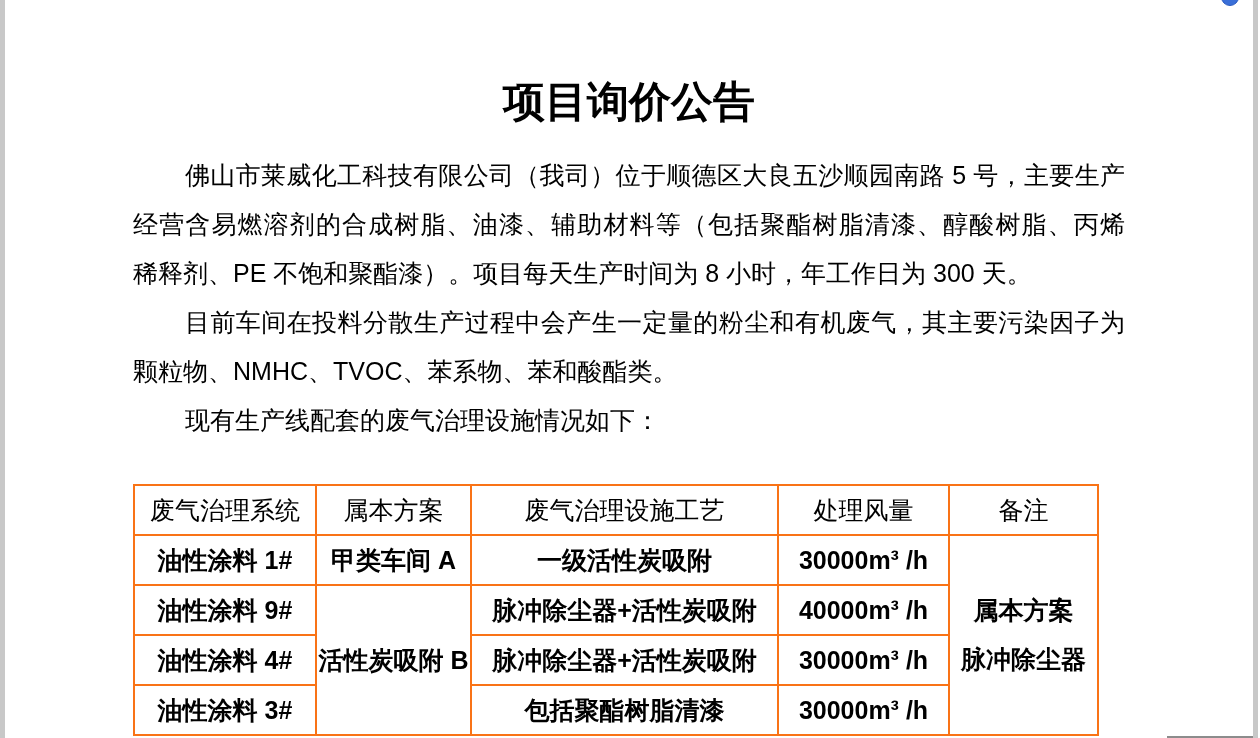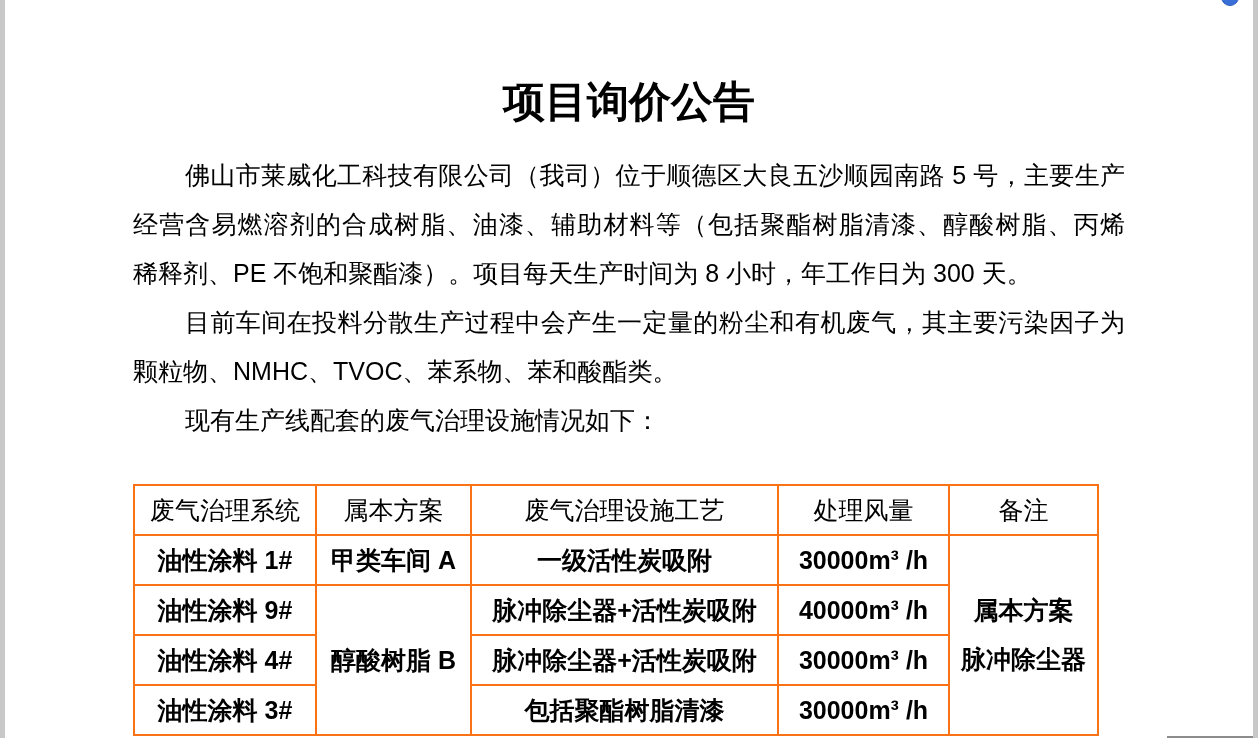--- a/index.html
+++ b/index.html
@@ -95,21 +95,21 @@
         <td>甲类车间 A</td>
         <td>一级活性炭吸附</td>
         <td>30000m³ /h</td>
         <td class="remark-cell" rowspan="4">
           <div>属本方案</div>
           <div>脉冲除尘器</div>
         </td>
       </tr>
       <tr>
         <td>油性涂料 9#</td>
-        <td rowspan="3">醇酸树脂 B</td>
+        <td rowspan="3">活性炭吸附 B</td>
         <td>脉冲除尘器+活性炭吸附</td>
         <td>40000m³ /h</td>
       </tr>
       <tr>
         <td>油性涂料 4#</td>
         <td>脉冲除尘器+活性炭吸附</td>
         <td>30000m³ /h</td>
       </tr>
       <tr>
         <td>油性涂料 3#</td>

